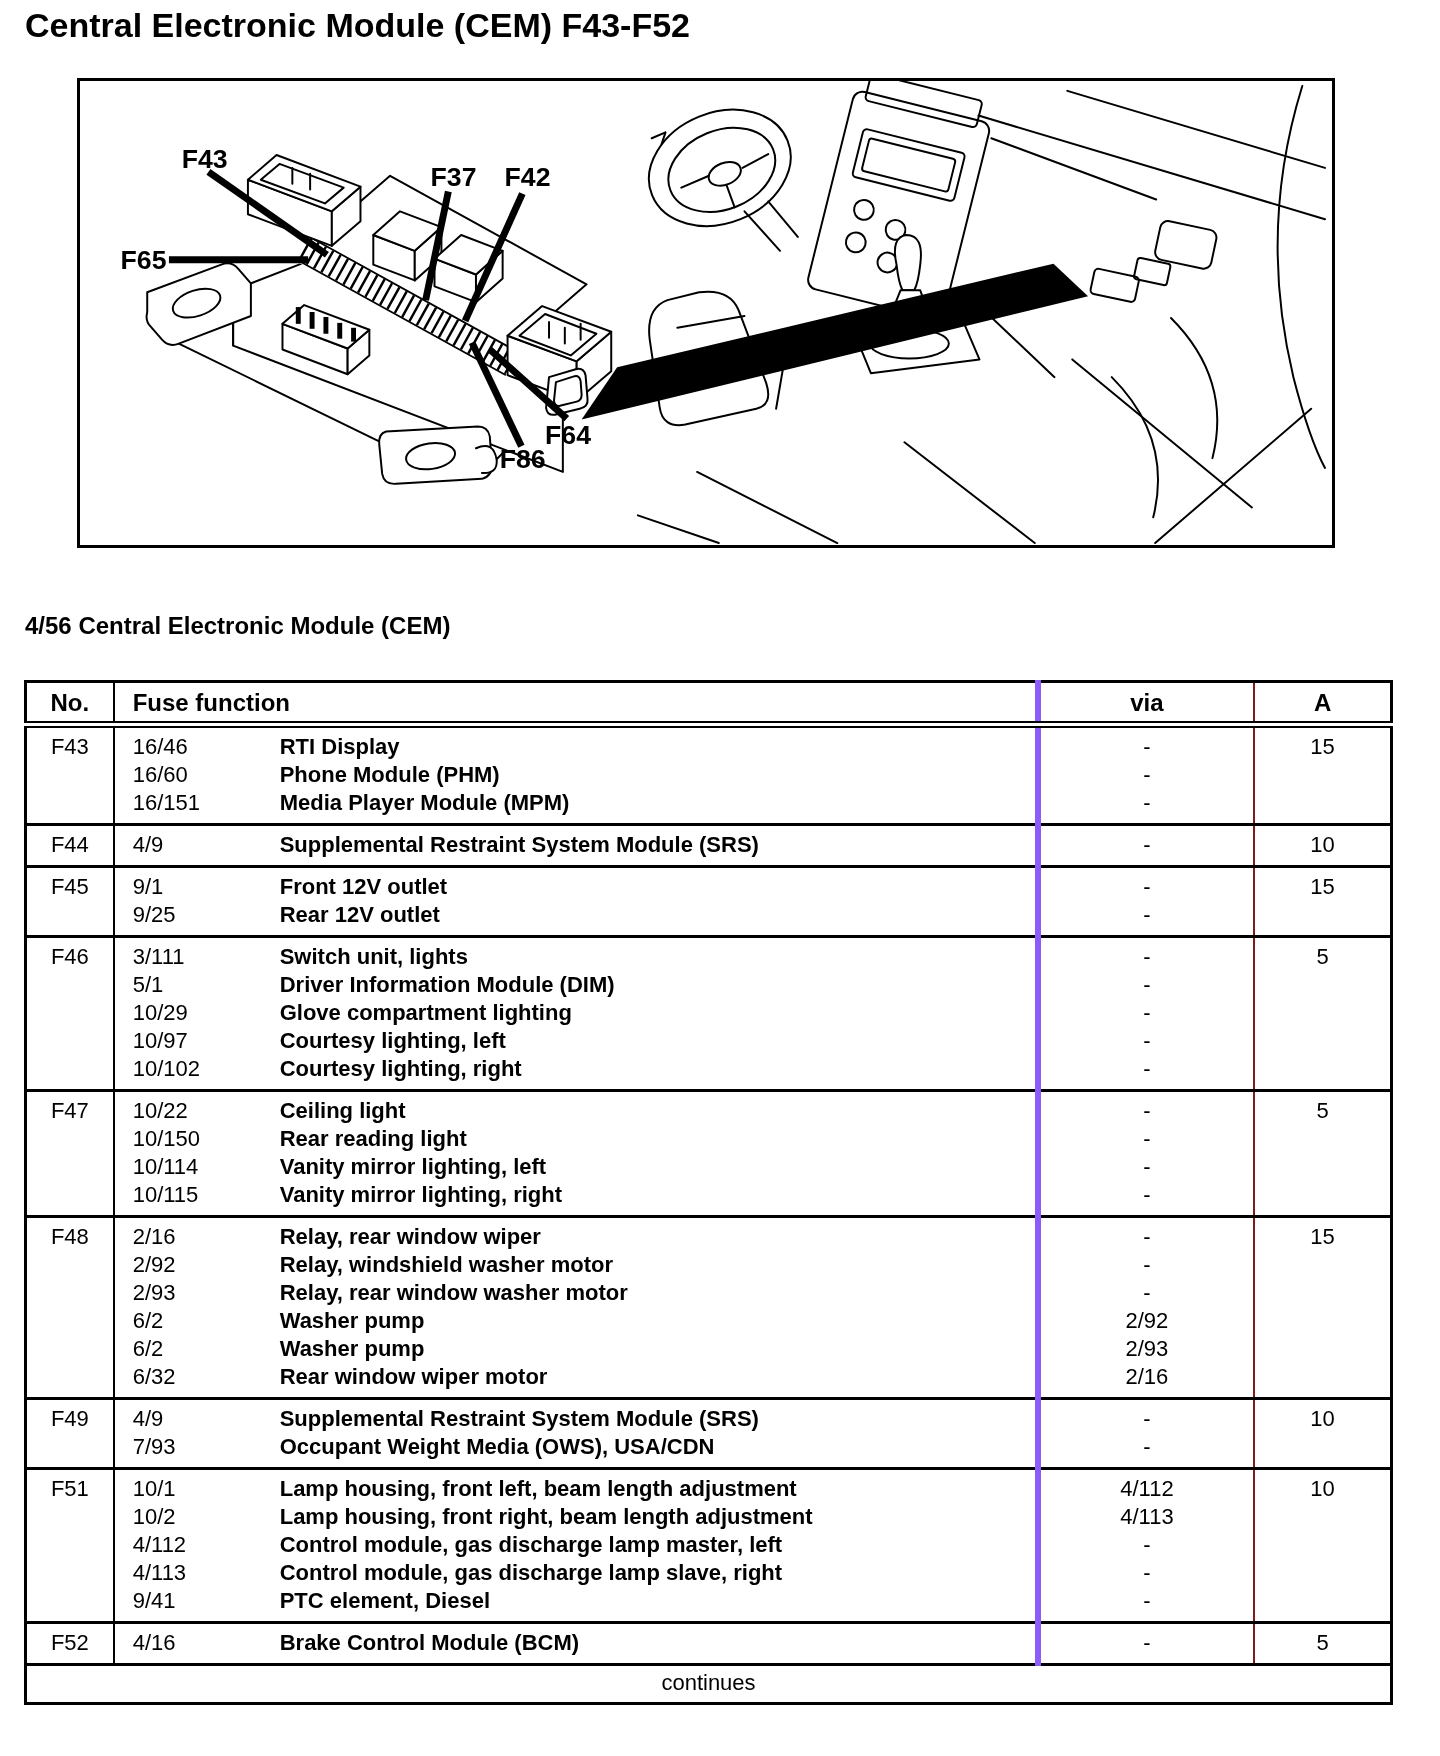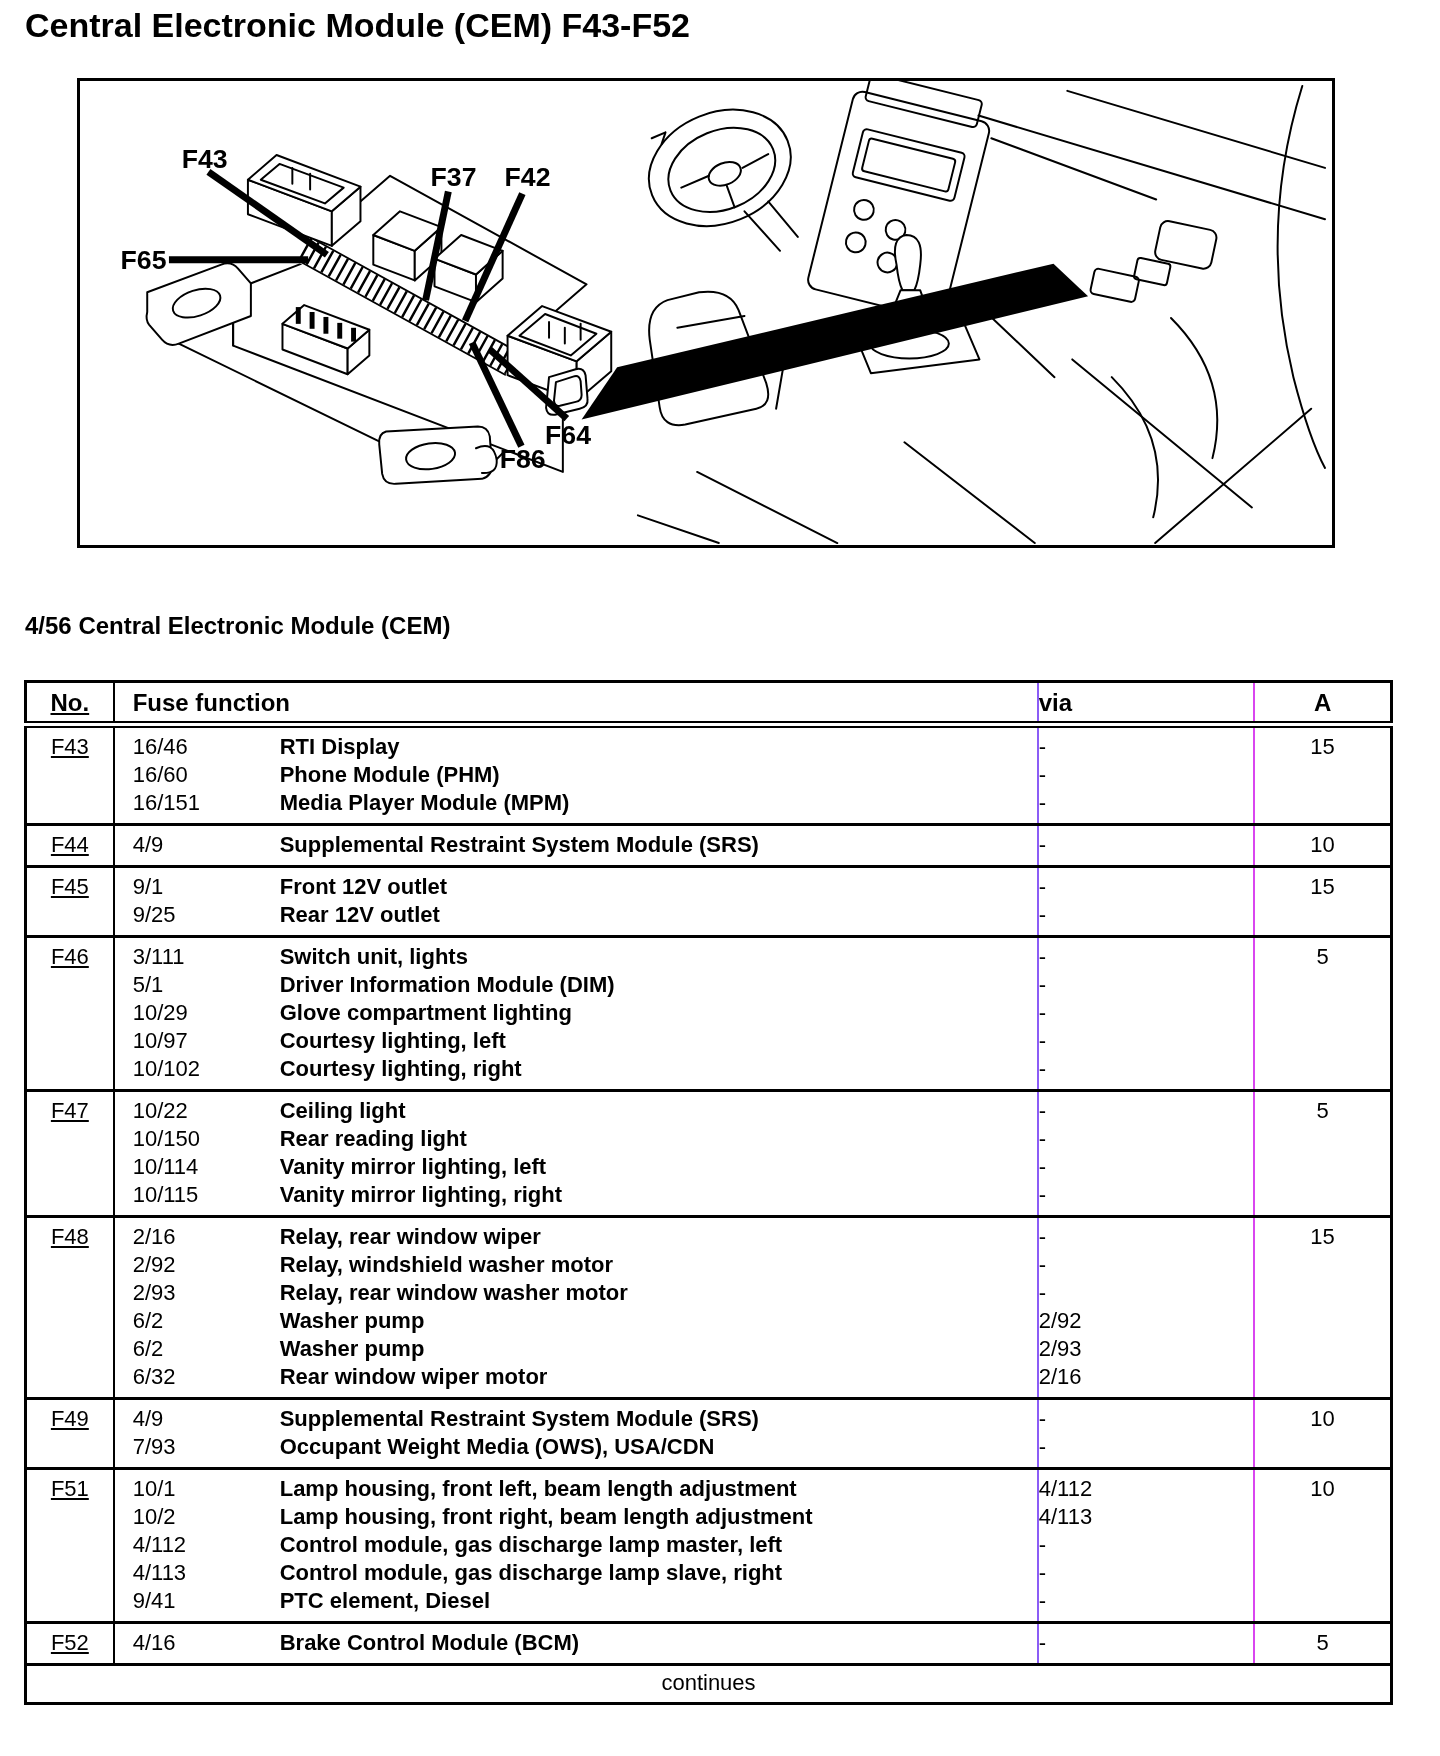--- a/index.html
+++ b/index.html
@@ -66,23 +66,23 @@
   }
   thead th.h-fn { text-align: left; padding-left: 18px; }
   tbody.group { border-top: 3px solid #000; }
   tbody.group td {
     padding: 2px 0 3px 0;
     line-height: 23px;
     vertical-align: top;
   }
   tbody.group tr:first-child td { padding-top: 7px; }
   tbody.group tr:last-child td { padding-bottom: 9px; }
-  .col-no   { border-right: 2px solid #000; text-align: center; text-decoration: underline; }
-  .col-fn   { border-right: 2px solid #8b5cf6; text-align: left; }
-  .col-via  { border-right: 2px solid #d946ef; text-align: left; }
+  .col-no   { border-right: 2px solid #000; text-align: center; }
+  .col-fn   { border-right: 6px solid #8b5cf6; text-align: left; }
+  .col-via  { border-right: 2px solid #7f1d1d; text-align: center; }
   .col-amps { text-align: center; }
   .cmp-id {
     display: inline-block;
     box-sizing: border-box;
     width: 165px;
     padding-left: 18px;
     vertical-align: top;
   }
   .cmp-desc { display: inline-block; vertical-align: top; font-weight: bold; }
   tfoot td {

